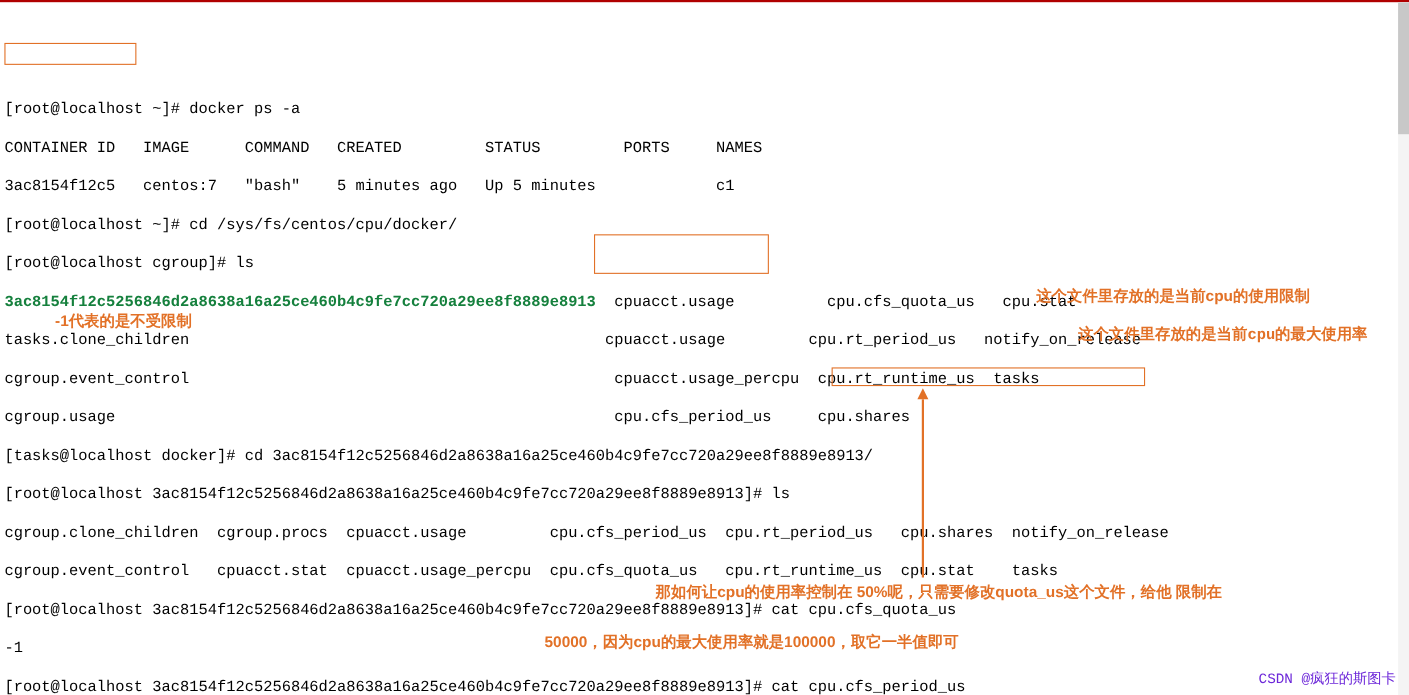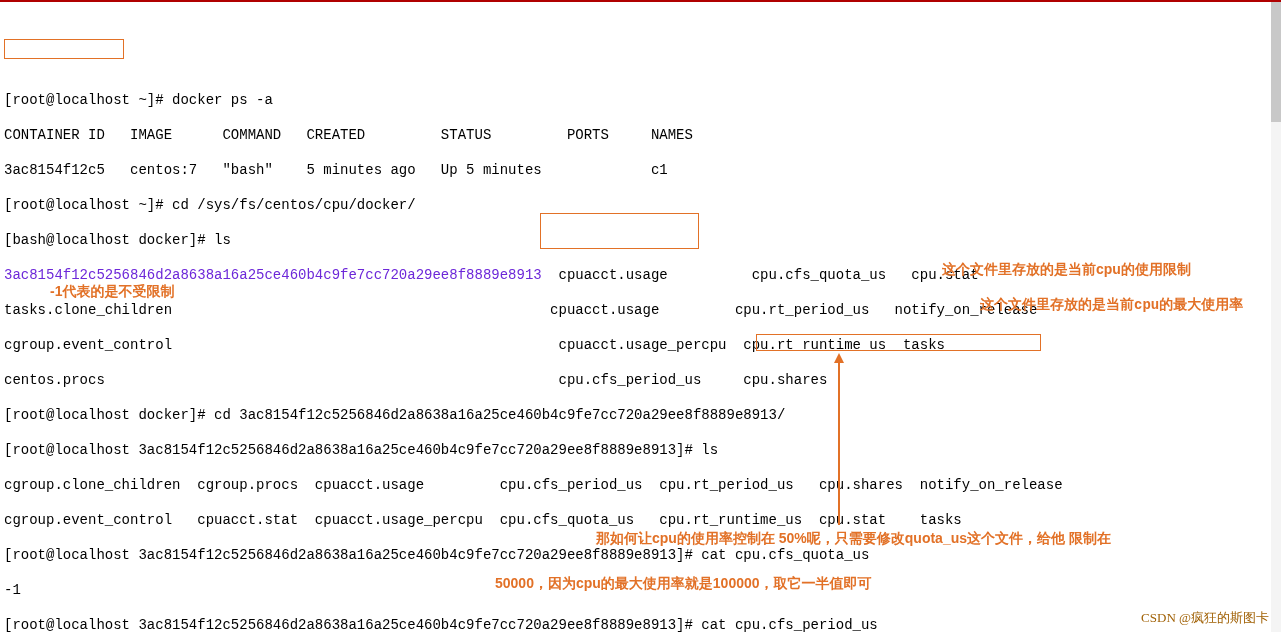--- a/index.html
+++ b/index.html
@@ -11,21 +11,21 @@
     line-height: 1.25;
     position: relative;
     width: 1281px;
     height: 632px;
     border-top: 2px solid #b00000;
     overflow: hidden;
     white-space: pre;
     padding: 2px 4px;
   }
   .line { display: block; }
-  .blue { color: #6d28d9; font-weight: normal; }
+  .blue { color: #15803d; font-weight: bold; }
   .box-orange {
     position: absolute;
     border: 1.5px solid #e27127;
     pointer-events: none;
   }
   .annot {
     position: absolute;
     color: #e27127;
     font-family: Arial, "Microsoft YaHei", sans-serif;
     font-weight: bold;
@@ -41,41 +41,41 @@
     position: absolute;
     width: 0; height: 0;
     border-left: 5px solid transparent;
     border-right: 5px solid transparent;
     border-bottom: 10px solid #e27127;
   }
   .watermark {
     position: absolute;
     right: 12px;
     bottom: 6px;
-    color: #a16207;
-    font-family: Liberation Serif, serif;
+    color: #6d28d9;
+    font-family: Liberation Mono, monospace;
     font-size: 13px;
   }
 </style>
 </head>
 <body>
 
 
 
 
 <span class="line">[root@localhost ~]# docker ps -a</span>
 <span class="line">CONTAINER ID   IMAGE      COMMAND   CREATED         STATUS         PORTS     NAMES</span>
 <span class="line">3ac8154f12c5   centos:7   "bash"    5 minutes ago   Up 5 minutes             c1</span>
 <span class="line">[root@localhost ~]# cd /sys/fs/centos/cpu/docker/</span>
-<span class="line">[bash@localhost docker]# ls</span>
+<span class="line">[root@localhost cgroup]# ls</span>
 <span class="line"><span class="blue">3ac8154f12c5256846d2a8638a16a25ce460b4c9fe7cc720a29ee8f8889e8913</span><span>  cpuacct.usage          cpu.cfs_quota_us   cpu.stat</span></span>
 <span class="line">tasks.clone_children                                             cpuacct.usage         cpu.rt_period_us   notify_on_release</span>
 <span class="line">cgroup.event_control                                              cpuacct.usage_percpu  cpu.rt_runtime_us  tasks</span>
-<span class="line">centos.procs                                                      cpu.cfs_period_us     cpu.shares</span>
-<span class="line">[root@localhost docker]# cd 3ac8154f12c5256846d2a8638a16a25ce460b4c9fe7cc720a29ee8f8889e8913/</span>
+<span class="line">cgroup.usage                                                      cpu.cfs_period_us     cpu.shares</span>
+<span class="line">[tasks@localhost docker]# cd 3ac8154f12c5256846d2a8638a16a25ce460b4c9fe7cc720a29ee8f8889e8913/</span>
 <span class="line">[root@localhost 3ac8154f12c5256846d2a8638a16a25ce460b4c9fe7cc720a29ee8f8889e8913]# ls</span>
 <span class="line">cgroup.clone_children  cgroup.procs  cpuacct.usage         cpu.cfs_period_us  cpu.rt_period_us   cpu.shares  notify_on_release</span>
 <span class="line">cgroup.event_control   cpuacct.stat  cpuacct.usage_percpu  cpu.cfs_quota_us   cpu.rt_runtime_us  cpu.stat    tasks</span>
 <span class="line">[root@localhost 3ac8154f12c5256846d2a8638a16a25ce460b4c9fe7cc720a29ee8f8889e8913]# cat cpu.cfs_quota_us</span>
 <span class="line">-1</span>
 <span class="line">[root@localhost 3ac8154f12c5256846d2a8638a16a25ce460b4c9fe7cc720a29ee8f8889e8913]# cat cpu.cfs_period_us</span>
 
 
 
 

